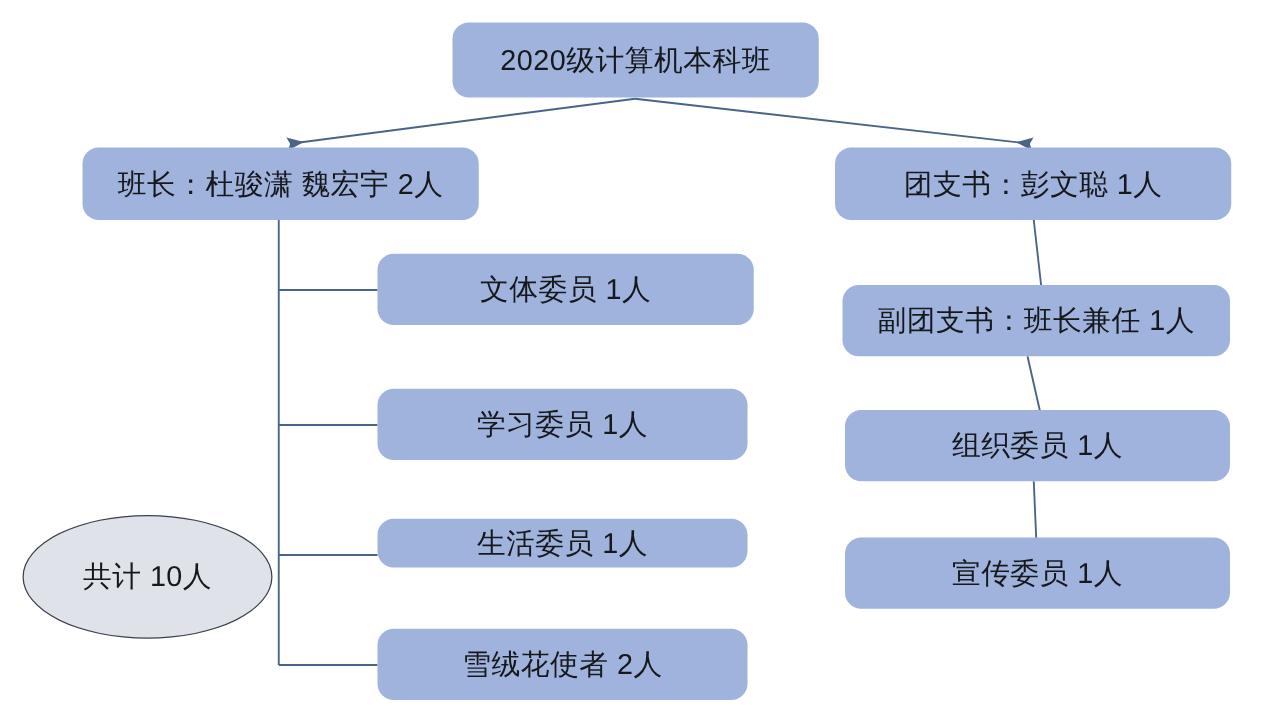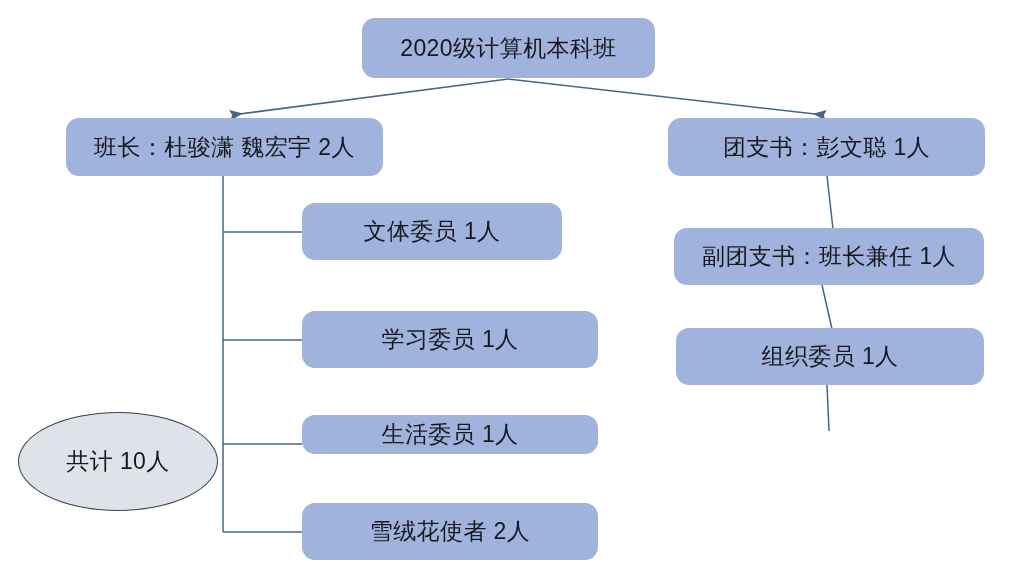--- a/index.html
+++ b/index.html
@@ -39,21 +39,21 @@
     color: #16181d;
     font-size: 23px;
     line-height: 1.15;
     white-space: nowrap;
     letter-spacing: 0.4px;
   }
   .node-root   { left: 362px; top: 18px;  width: 293px; height: 60px; }
   .node-left-head  { left: 66px;  top: 118px; width: 317px; height: 58px; }
   .node-right-head { left: 668px; top: 118px; width: 317px; height: 58px; }
 
-  .node-l1 { left: 302px; top: 203px; width: 260px; height: 57px; }
+  .node-l1 { left: 302px; top: 203px; width: 301px; height: 57px; }
   .node-l2 { left: 302px; top: 311px; width: 296px; height: 57px; }
   .node-l3 { left: 302px; top: 415px; width: 296px; height: 39px; }
   .node-l4 { left: 302px; top: 503px; width: 296px; height: 57px; }
 
   .node-r1 { left: 674px; top: 228px; width: 310px; height: 57px; }
   .node-r2 { left: 676px; top: 328px; width: 308px; height: 57px; }
   .node-r3 { left: 676px; top: 430px; width: 308px; height: 57px; }
 
   .ellipse {
     position: absolute;
@@ -109,16 +109,17 @@
 
   <div class="node node-right-head">团支书：彭文聪 1人</div>
 
   <div class="node node-l1">文体委员 1人</div>
   <div class="node node-l2">学习委员 1人</div>
   <div class="node node-l3">生活委员 1人</div>
   <div class="node node-l4">雪绒花使者 2人</div>
 
   <div class="node node-r1">副团支书：班长兼任 1人</div>
   <div class="node node-r2">组织委员 1人</div>
+  <div class="node node-r3">宣传委员 1人</div>
 
   <div class="ellipse">共计 10人</div>
 
 </div>
 
 </body></html>

